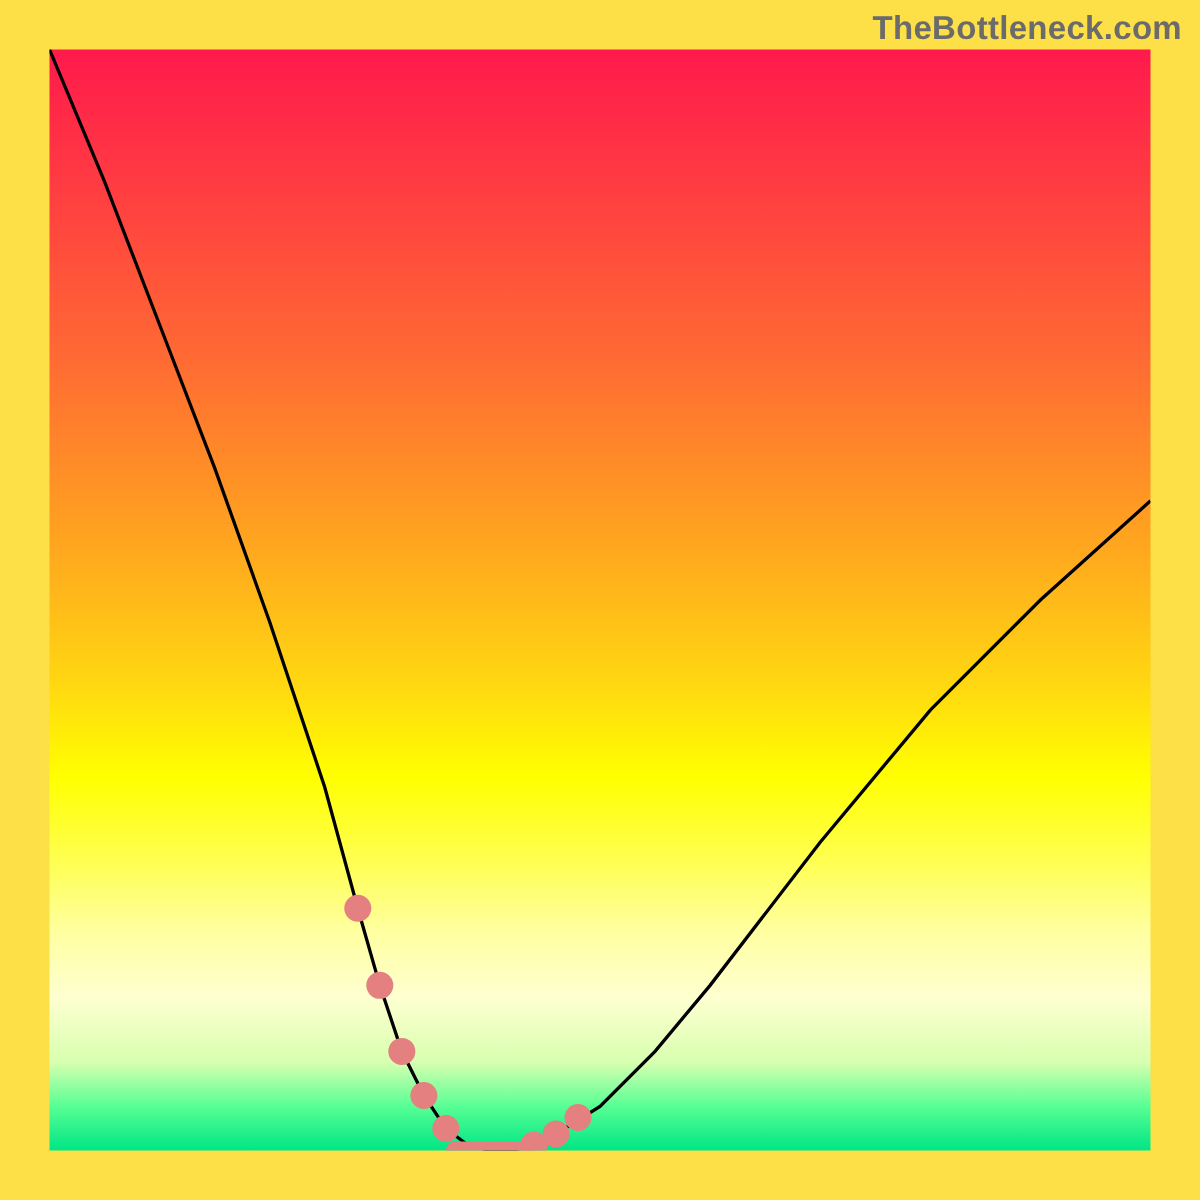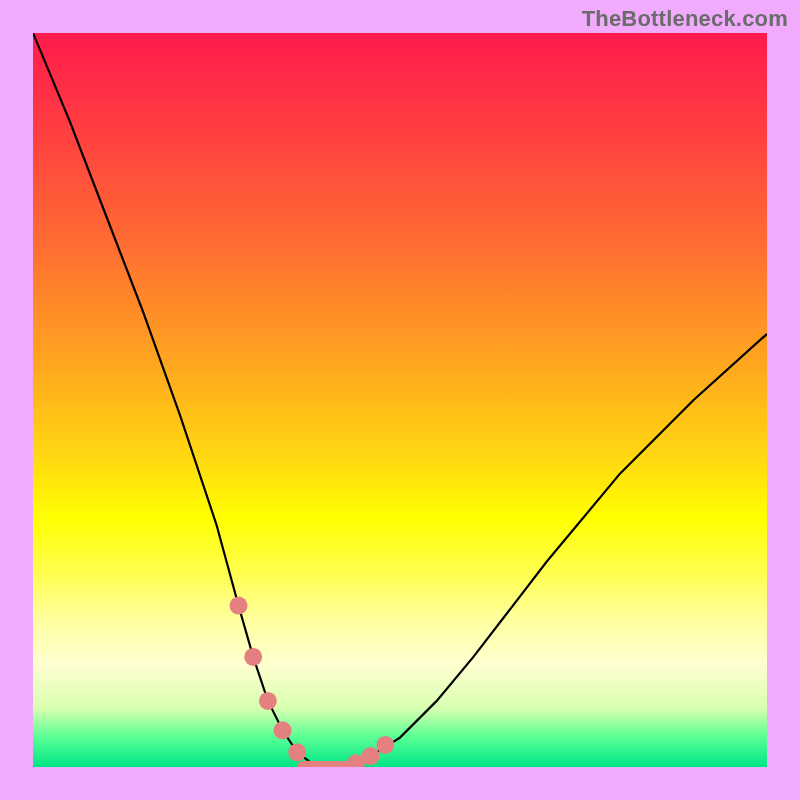--- a/index.html
+++ b/index.html
@@ -1,21 +1,21 @@
 <!DOCTYPE html>
 <html><head>
 <meta charset="utf-8">
 <style>
   * { margin: 0; padding: 0; box-sizing: border-box; }
   html, body { width: 800px; height: 800px; overflow: hidden; background: #000; }
   .frame {
     position: absolute;
     left: 0; top: 0;
     width: 800px; height: 800px;
-    background: #f0abfc;
+    background: #fde047;
   }
   .plot {
     position: absolute;
     left: 33px;
     top: 33px;
     width: 734px;
     height: 734px;
     background: linear-gradient(to bottom,
       #ff1a4c 0%,
       #ff3b42 12%,

